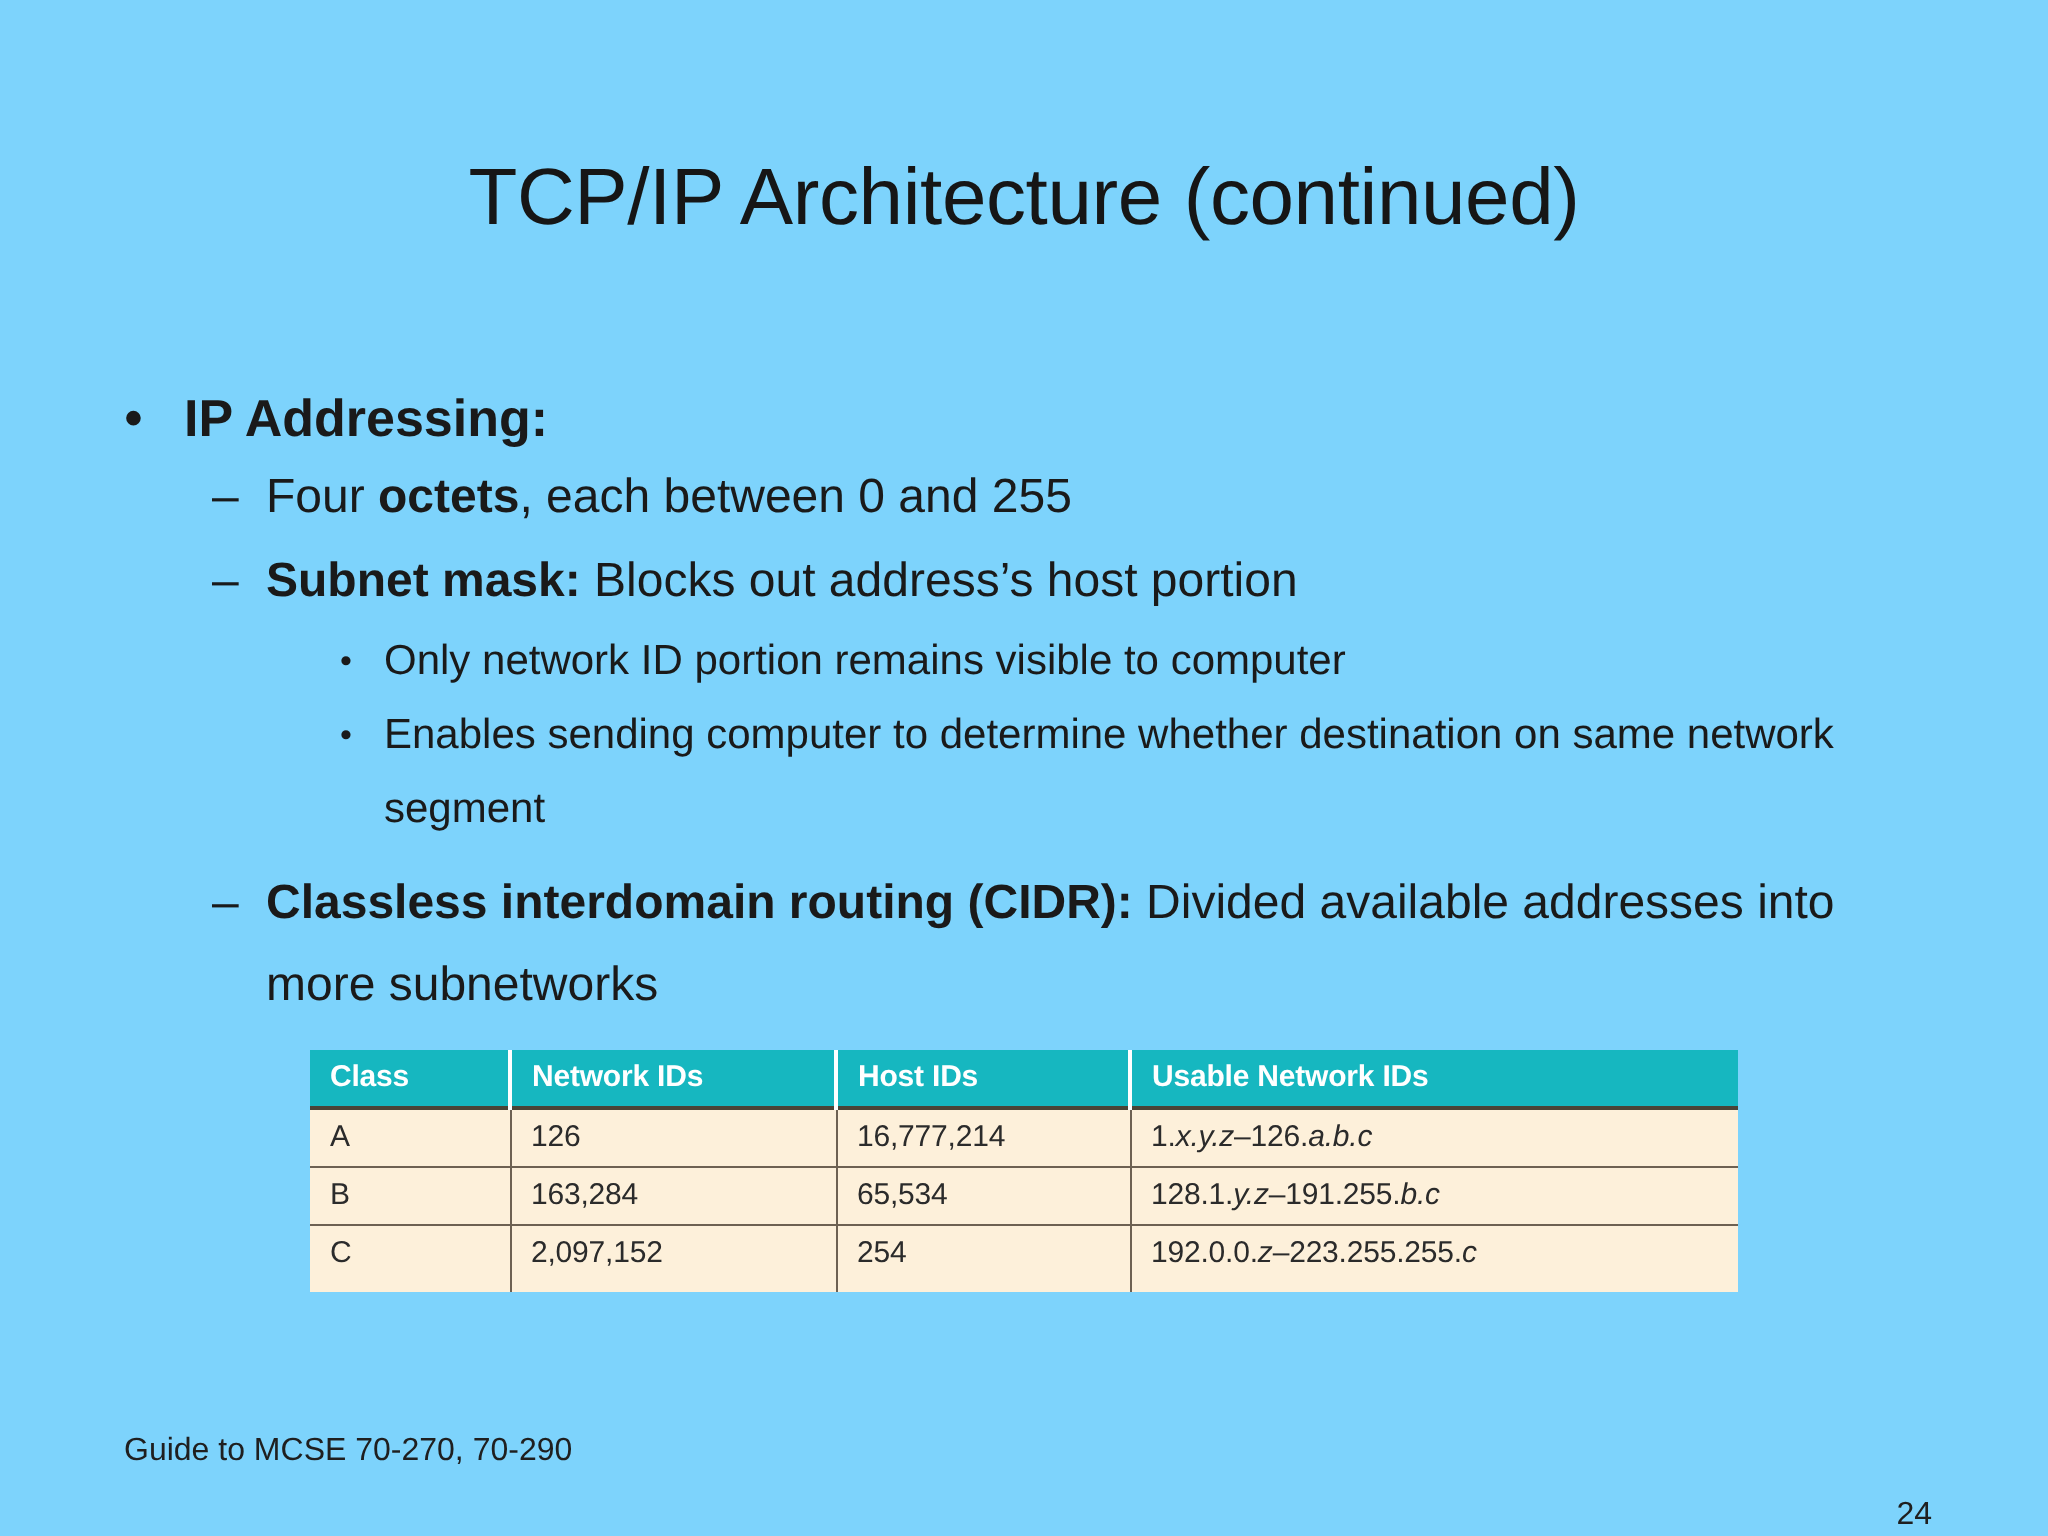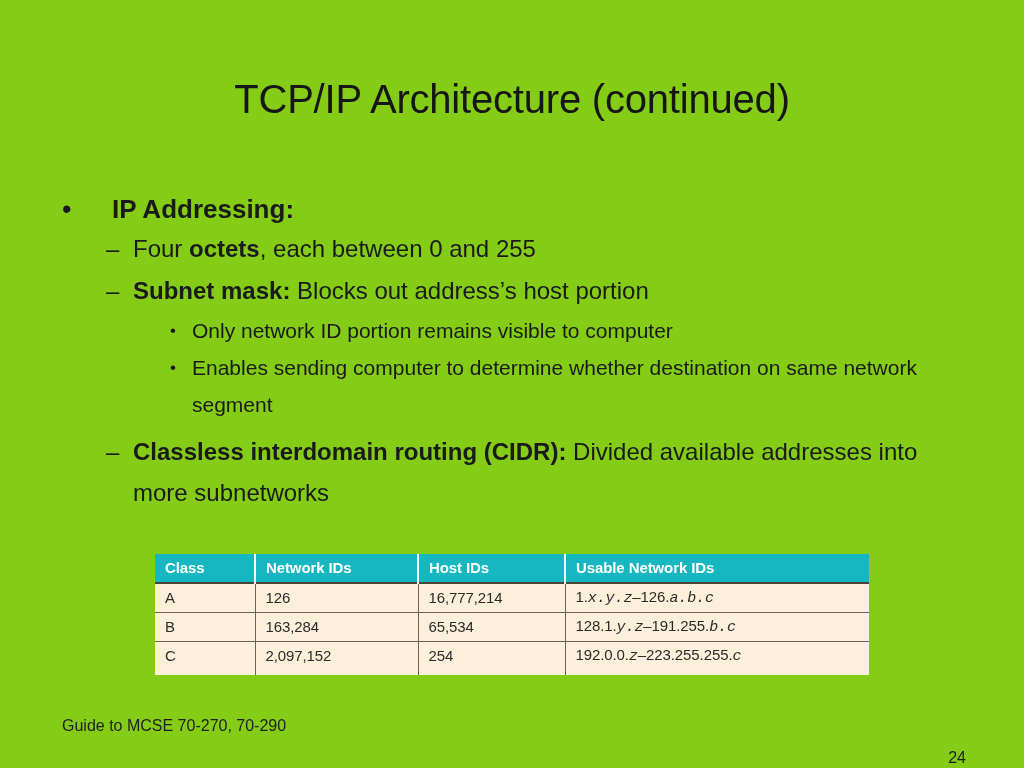--- a/index.html
+++ b/index.html
@@ -14,21 +14,21 @@
     position: relative;
     overflow: hidden;
     font-family: "Liberation Sans", sans-serif;
     color: #1a1a1a;
     -webkit-font-smoothing: antialiased;
   }
 
   .slide {
     position: absolute;
     inset: 0;
-    background: #84cc16;
+    background: #7dd3fc;
   }
 
   
   .slide-title {
     position: absolute;
     top: 76px;
     left: 0;
     width: 1024px;
     text-align: center;
     font-size: 40px;
@@ -67,21 +67,20 @@
   }
   .lv1 .marker {
     width: 30px;
     font-size: 27px;
     line-height: 34px;
   }
   .lv1 .btext {
     font-size: 26px;
     font-weight: bold;
     line-height: 34px;
-    margin-left: 20px;
   }
 
   
   .lv2 {
     margin-left: 44px;
     margin-bottom: 1px;
   }
   .lv2 .marker {
     width: 27px;
     font-size: 24px;
@@ -106,21 +105,21 @@
     font-size: 21px;
     line-height: 37px;
   }
 
   .b { font-weight: bold; }
 
   
   .tbl-wrap {
     position: absolute;
     left: 155px;
-    top: 554px;
+    top: 525px;
     width: 714px;
   }
   table.iptable {
     border-collapse: collapse;
     width: 714px;
     table-layout: fixed;
     font-family: "Liberation Sans", sans-serif;
   }
   table.iptable col.c0 { width: 100px; }
   table.iptable col.c1 { width: 163px; }
@@ -147,21 +146,21 @@
     padding: 4px 0 5px 10px;
     height: 19px;
     border-top: 1.5px solid #6d6152;
     border-right: 1.5px solid #6d6152;
     letter-spacing: -0.1px;
   }
   table.iptable tbody td:last-child { border-right: none; }
   table.iptable tbody tr:first-child td { border-top: 2px solid #4a4437; }
   table.iptable tbody tr:last-child td { padding-bottom: 10px; }
 
-  .ital { font-style: italic; font-family: Liberation Mono, monospace; }
+  .ital { font-style: italic; }
 
   
   .caption {
     position: absolute;
     left: 62px;
     top: 667px;
     font-size: 24px;
     line-height: 30px;
     color: #161616;
   }

